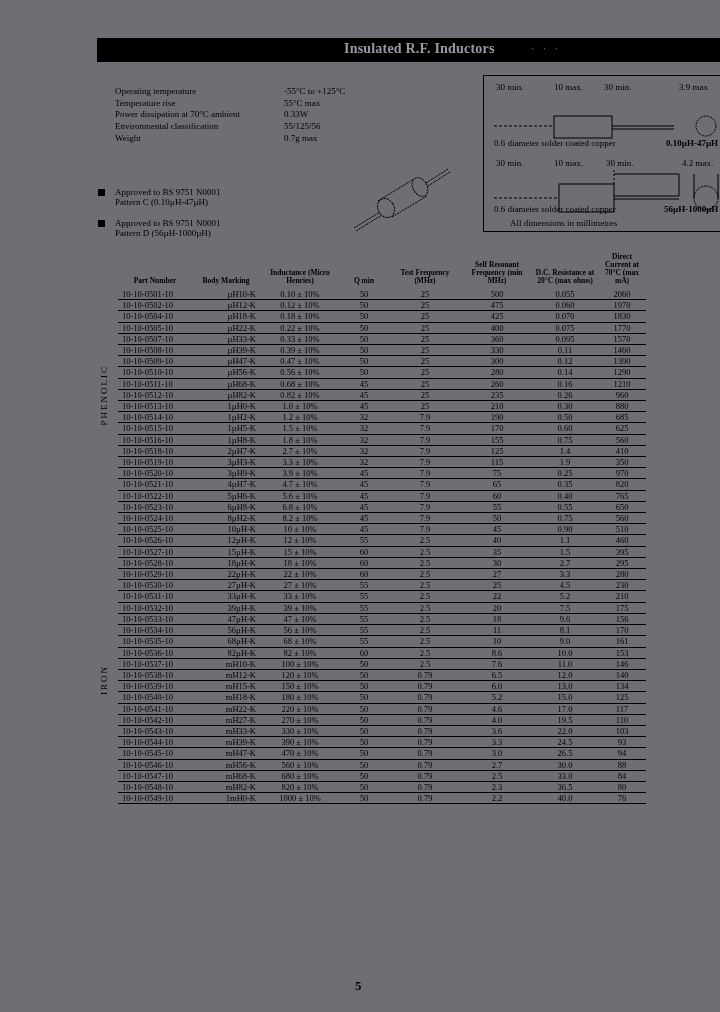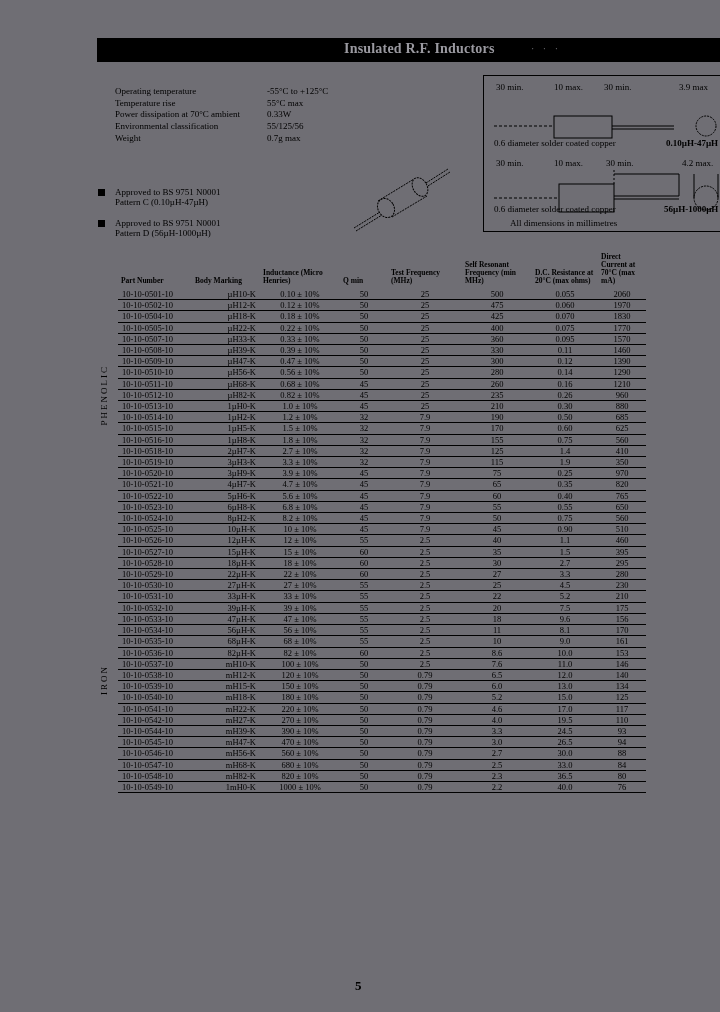--- a/index.html
+++ b/index.html
@@ -2,32 +2,32 @@
 <html><head>
 <meta charset="utf-8">
 <style>
   html, body { margin:0; padding:0; }
   body { width:720px; height:1012px; background:#6f6e74; position:relative; overflow:hidden;
          font-family:"Liberation Serif","DejaVu Serif",serif; color:#000; }
   .banner { position:absolute; left:97px; top:38px; width:626px; height:24px; background:#000; }
   .banner .title { position:absolute; left:247px; top:3px; font-weight:bold; font-size:14px; color:#9a99a0; letter-spacing:0.2px; }
   .banner .sub { position:absolute; left:434px; top:5px; font-size:10px; color:#6f6e74; letter-spacing:3px; }
   .specs { position:absolute; left:115px; top:86px; font-size:9px; line-height:11.7px; }
-  .specs .row { display:flex; }
+  .specs .row { display:flex;gap:17px; }
   .specs .k { width:152px; }
   .approvals { position:absolute; left:98px; top:188px; font-size:9px; line-height:9.5px; }
   .approval { display:flex; margin-bottom:12px; }
   .sq { width:7px; height:7px; background:#000; margin-right:10px; margin-top:1px; flex:none; }
   .sketch { position:absolute; left:350px; top:165px; }
   .dims { position:absolute; left:483px; top:75px; width:250px; height:155px; border-left:1.5px solid #000; border-top:1.5px solid #000; border-bottom:1.5px solid #000; }
   .dims .t { position:absolute; font-size:9px; white-space:nowrap; }
   .dims .b { font-weight:bold; }
   .side { position:absolute; font-size:9px; writing-mode:vertical-rl; transform:rotate(180deg); letter-spacing:2px; }
   table { position:absolute; left:118px; top:253px; border-collapse:collapse; font-size:8.5px; }
-  th { font-weight:bold; font-size:7.5px; line-height:8px; text-align:left; vertical-align:bottom; padding:0 3px 4px 3px; }
+  th { font-weight:bold; font-size:7.5px; line-height:8px; text-align:center; vertical-align:bottom; padding:0 3px 4px 3px; }
   td { height:10.2px; line-height:10.2px; padding:0 4px; text-align:center; border-bottom:1px solid #000; white-space:nowrap; }
   td.pn { text-align:left; width:66px; padding-left:4px; }
   td.bm { text-align:right; width:60px; }
   td.ind { width:72px; }
   td.q { width:40px; } td.tf { width:66px; } td.sr { width:62px; } td.dc { width:58px; } td.cur { width:40px; }
   tr.sep td { border-bottom:1.5px solid #000; }
   .page { position:absolute; left:355px; top:978px; font-weight:bold; font-size:13px; }
 </style>
 </head>
 <body>
@@ -530,20 +530,30 @@
         <td class="pn">10-10-0542-10</td>
         <td class="bm">mH27-K</td>
         <td class="ind">270 ± 10%</td>
         <td class="q">50</td>
         <td class="tf">0.79</td>
         <td class="sr">4.0</td>
         <td class="dc">19.5</td>
         <td class="cur">110</td>
       </tr>
       <tr>
+        <td class="pn">10-10-0543-10</td>
+        <td class="bm">mH33-K</td>
+        <td class="ind">330 ± 10%</td>
+        <td class="q">50</td>
+        <td class="tf">0.79</td>
+        <td class="sr">3.6</td>
+        <td class="dc">22.0</td>
+        <td class="cur">103</td>
+      </tr>
+      <tr>
         <td class="pn">10-10-0544-10</td>
         <td class="bm">mH39-K</td>
         <td class="ind">390 ± 10%</td>
         <td class="q">50</td>
         <td class="tf">0.79</td>
         <td class="sr">3.3</td>
         <td class="dc">24.5</td>
         <td class="cur">93</td>
       </tr>
       <tr>

